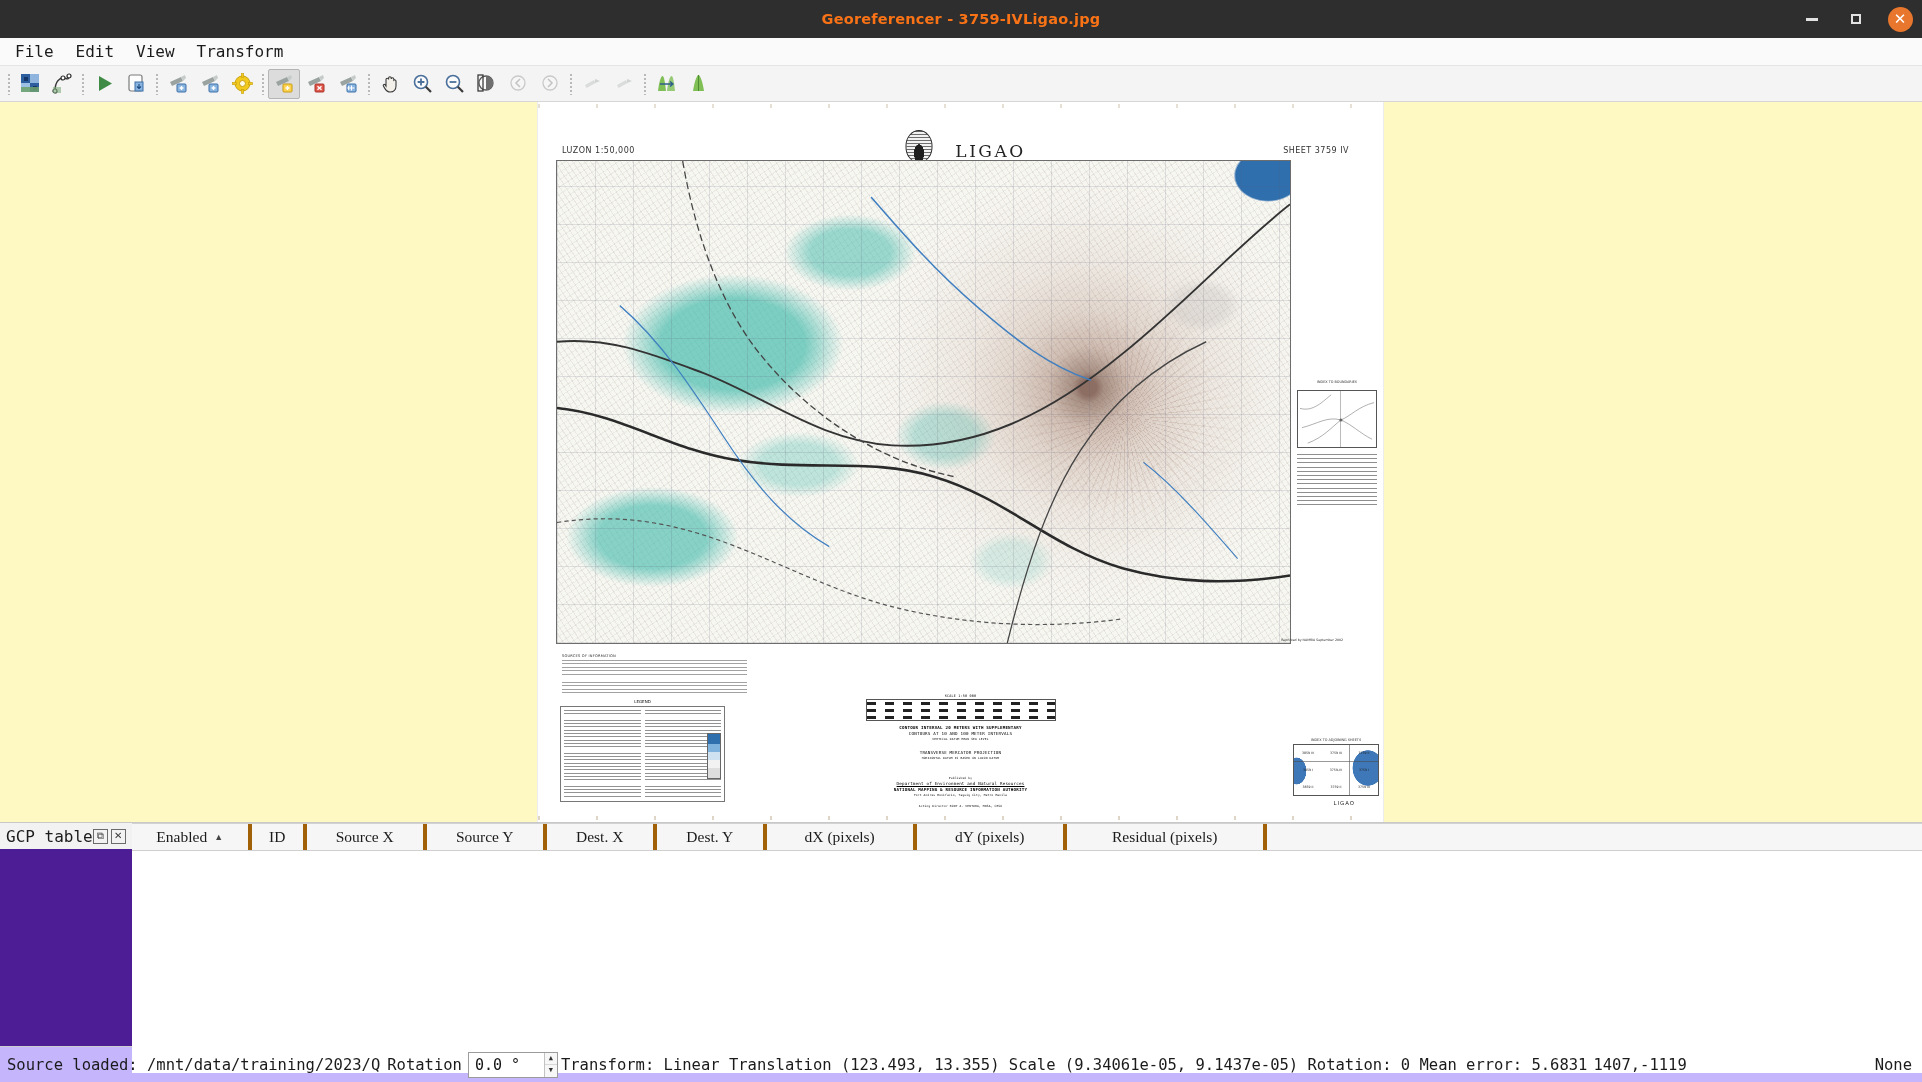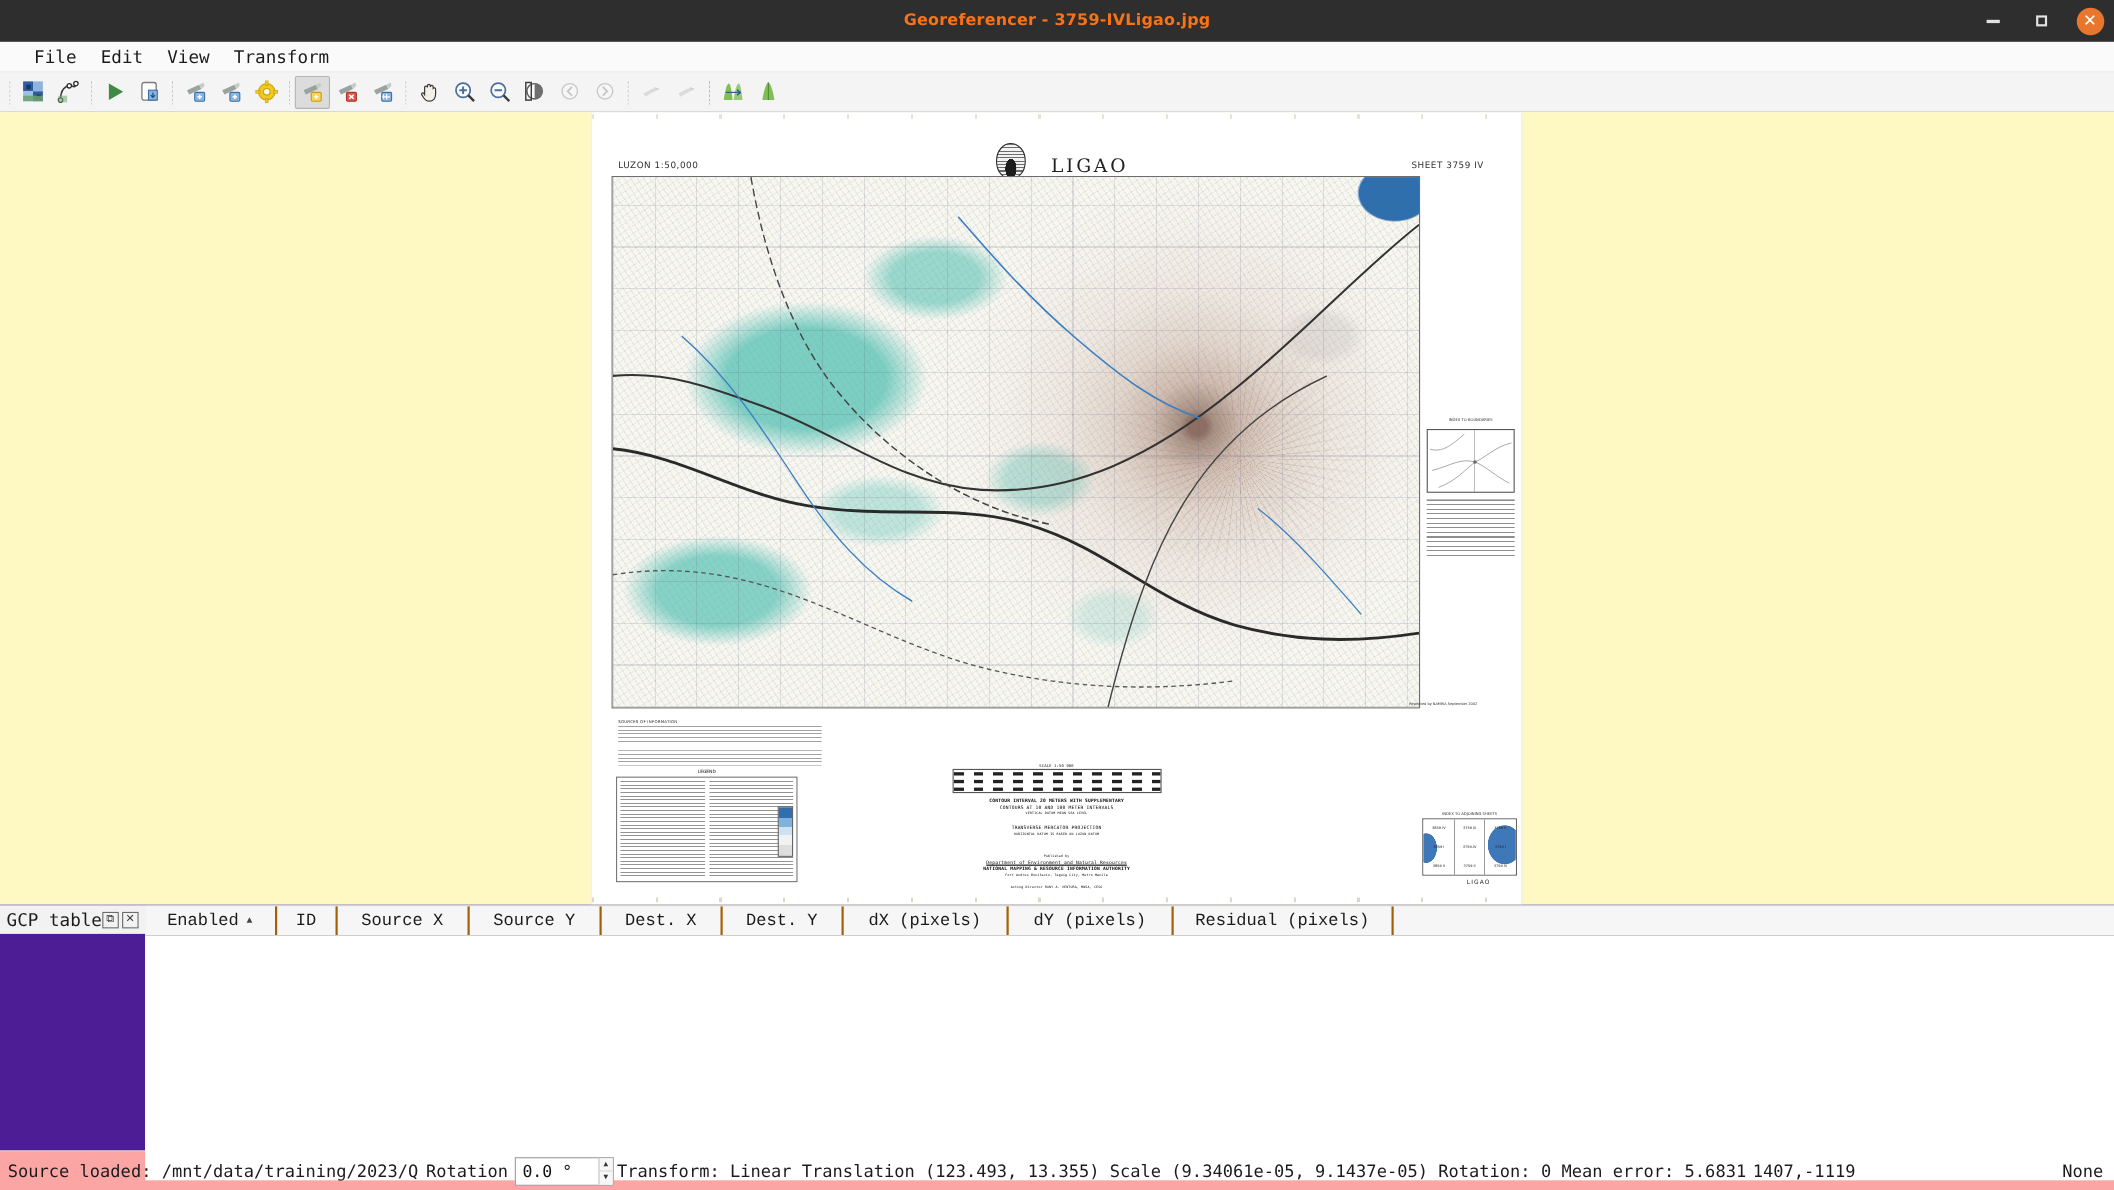--- a/index.html
+++ b/index.html
@@ -38,21 +38,21 @@
     width: 25px; height: 25px; border-radius: 50%;
     background: #e8762c; display: flex; align-items: center; justify-content: center;
     color: #fff; font-family: "DejaVu Sans", sans-serif; font-size: 15px; line-height: 1;
   }
 
   
   .menubar {
     height: 28px; background: #fafafa;
     display: flex; align-items: center;
     border-bottom: 1px solid #e4e4e4;
-    padding-left: 20px;
+    padding-left: 4px;
   }
   .menu-item {
     font-family: "DejaVu Sans Mono", monospace;
     font-size: 16px; color: #1b1b1b;
     padding: 2px 11px;
   }
 
   
   .toolbar {
     height: 36px; background: #f4f4f4;
@@ -274,29 +274,29 @@
     font-size: 10px; color: #3a3a3a; background: #f2f2f2;
     font-family: "DejaVu Sans", sans-serif; line-height: 1;
   }
   .gcp-table-wrap { flex: 1; background: #ffffff; border-top: 1px solid #d2d2d2; }
   .gcp-header-row {
     display: flex; height: 27px; background: #f6f6f6;
     border-bottom: 1px solid #cfcfcf;
   }
   .gcp-th {
     display: flex; align-items: center; justify-content: center;
-    font-family: Liberation Mono, monospace; font-size: 15.5px; color: #1b1b1b;
-    border-right: 2px solid #a16207; padding: 0 10px; white-space: nowrap;
+    font-family: Liberation Serif, serif; font-size: 15.5px; color: #1b1b1b;
+    border-right: 4px solid #a16207; padding: 0 10px; white-space: nowrap;
   }
   .sort-caret { margin-left: 7px; font-size: 9px; color: #444; }
   .gcp-body { height: 100%; background: #ffffff; }
 
   
   .statusbar {
-    height: 36px; background: #fca5a5; border-top: 1px solid #cdcdcd;
+    height: 36px; background: #c4b5fd; border-top: 1px solid #cdcdcd;
     display: flex; align-items: center; gap: 0; padding: 0 4px;
     font-family: "DejaVu Sans Mono", monospace; font-size: 15.5px; color: #1b1b1b;
     white-space: nowrap; overflow: hidden;
   }
   .sb-seg { padding: 0 3px; overflow: hidden; text-overflow: clip; }
   .sb-source { max-width: 390px; }
   .rot-label { padding: 0 6px 0 4px; }
   .spin {
     display: flex; align-items: stretch; height: 26px;
     border: 1px solid #9c9c9c; background: #ffffff; width: 90px;

